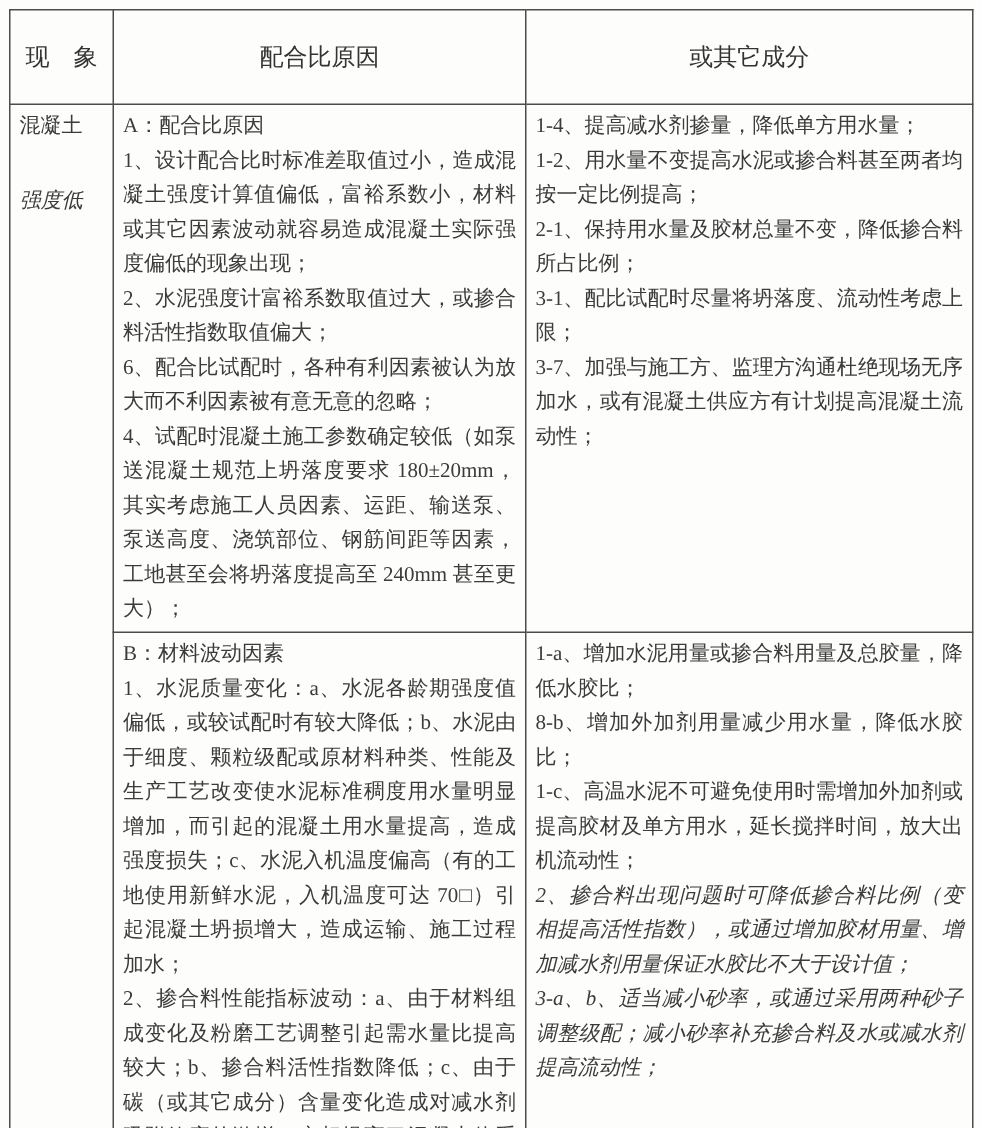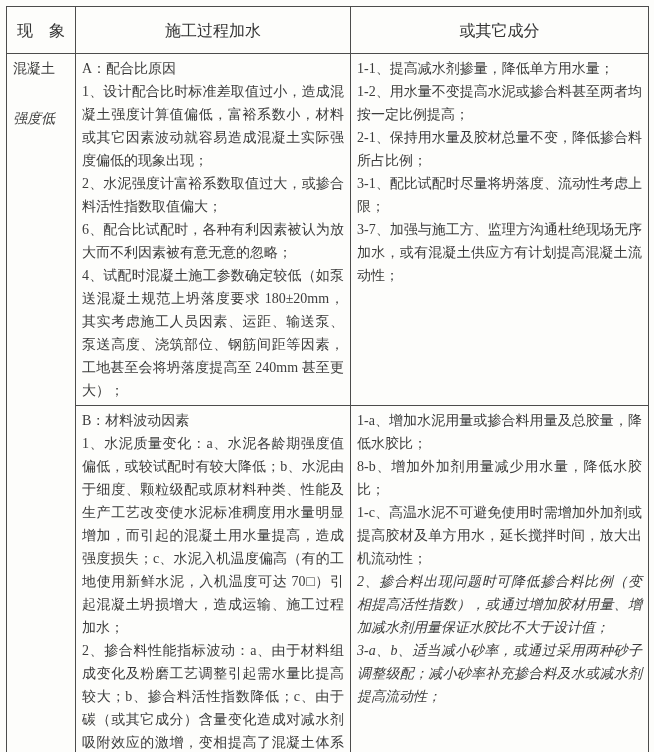--- a/index.html
+++ b/index.html
@@ -26,21 +26,21 @@
     border: 1px solid #4c4c4c;
     box-sizing: border-box;
     vertical-align: top;
     padding: 3px 6px 3px 6px;
     font-size: 14px;
     line-height: 23px;
     color: #3b3b3b;
     text-align: justify;
   }
   .doc-table thead th {
-    height: 47px;
+    height: 63px;
     text-align: center;
     vertical-align: middle;
     font-weight: normal;
     font-size: 16px;
     color: #333333;
     padding: 2px;
   }
   .doc-table p { margin: 0; }
   .row-a { height: 337px; padding-left: 28px; }
   .phenomenon-cell {
@@ -59,39 +59,39 @@
 <div class="page">
   <table class="doc-table">
     <colgroup>
       <col style="width:69px">
       <col style="width:275px">
       <col style="width:298px">
     </colgroup>
     <thead>
       <tr>
         <th>现　象</th>
-        <th>施工过程加水</th>
+        <th>配合比原因</th>
         <th>或其它成分</th>
       </tr>
     </thead>
     <tbody>
       <tr class="row-a">
         <td class="phenomenon-cell" rowspan="2">
           <p>混凝土</p>
           <p>强度低</p>
         </td>
         <td>
           <p>A：配合比原因</p>
           <p>1、设计配合比时标准差取值过小，造成混凝土强度计算值偏低，富裕系数小，材料或其它因素波动就容易造成混凝土实际强度偏低的现象出现；</p>
           <p>2、水泥强度计富裕系数取值过大，或掺合料活性指数取值偏大；</p>
           <p>6、配合比试配时，各种有利因素被认为放大而不利因素被有意无意的忽略；</p>
           <p>4、试配时混凝土施工参数确定较低（如泵送混凝土规范上坍落度要求 180±20mm，其实考虑施工人员因素、运距、输送泵、泵送高度、浇筑部位、钢筋间距等因素，工地甚至会将坍落度提高至 240mm 甚至更大）；</p>
         </td>
         <td class="treat-a">
-          <p>1-1、提高减水剂掺量，降低单方用水量；</p>
+          <p>1-4、提高减水剂掺量，降低单方用水量；</p>
           <p>1-2、用水量不变提高水泥或掺合料甚至两者均按一定比例提高；</p>
           <p>2-1、保持用水量及胶材总量不变，降低掺合料所占比例；</p>
           <p>3-1、配比试配时尽量将坍落度、流动性考虑上限；</p>
           <p>3-7、加强与施工方、监理方沟通杜绝现场无序加水，或有混凝土供应方有计划提高混凝土流动性；</p>
         </td>
       </tr>
       <tr>
         <td>
           <p>B：材料波动因素</p>
           <p>1、水泥质量变化：a、水泥各龄期强度值偏低，或较试配时有较大降低；b、水泥由于细度、颗粒级配或原材料种类、性能及生产工艺改变使水泥标准稠度用水量明显增加，而引起的混凝土用水量提高，造成强度损失；c、水泥入机温度偏高（有的工地使用新鲜水泥，入机温度可达 70□）引起混凝土坍损增大，造成运输、施工过程加水；</p>

